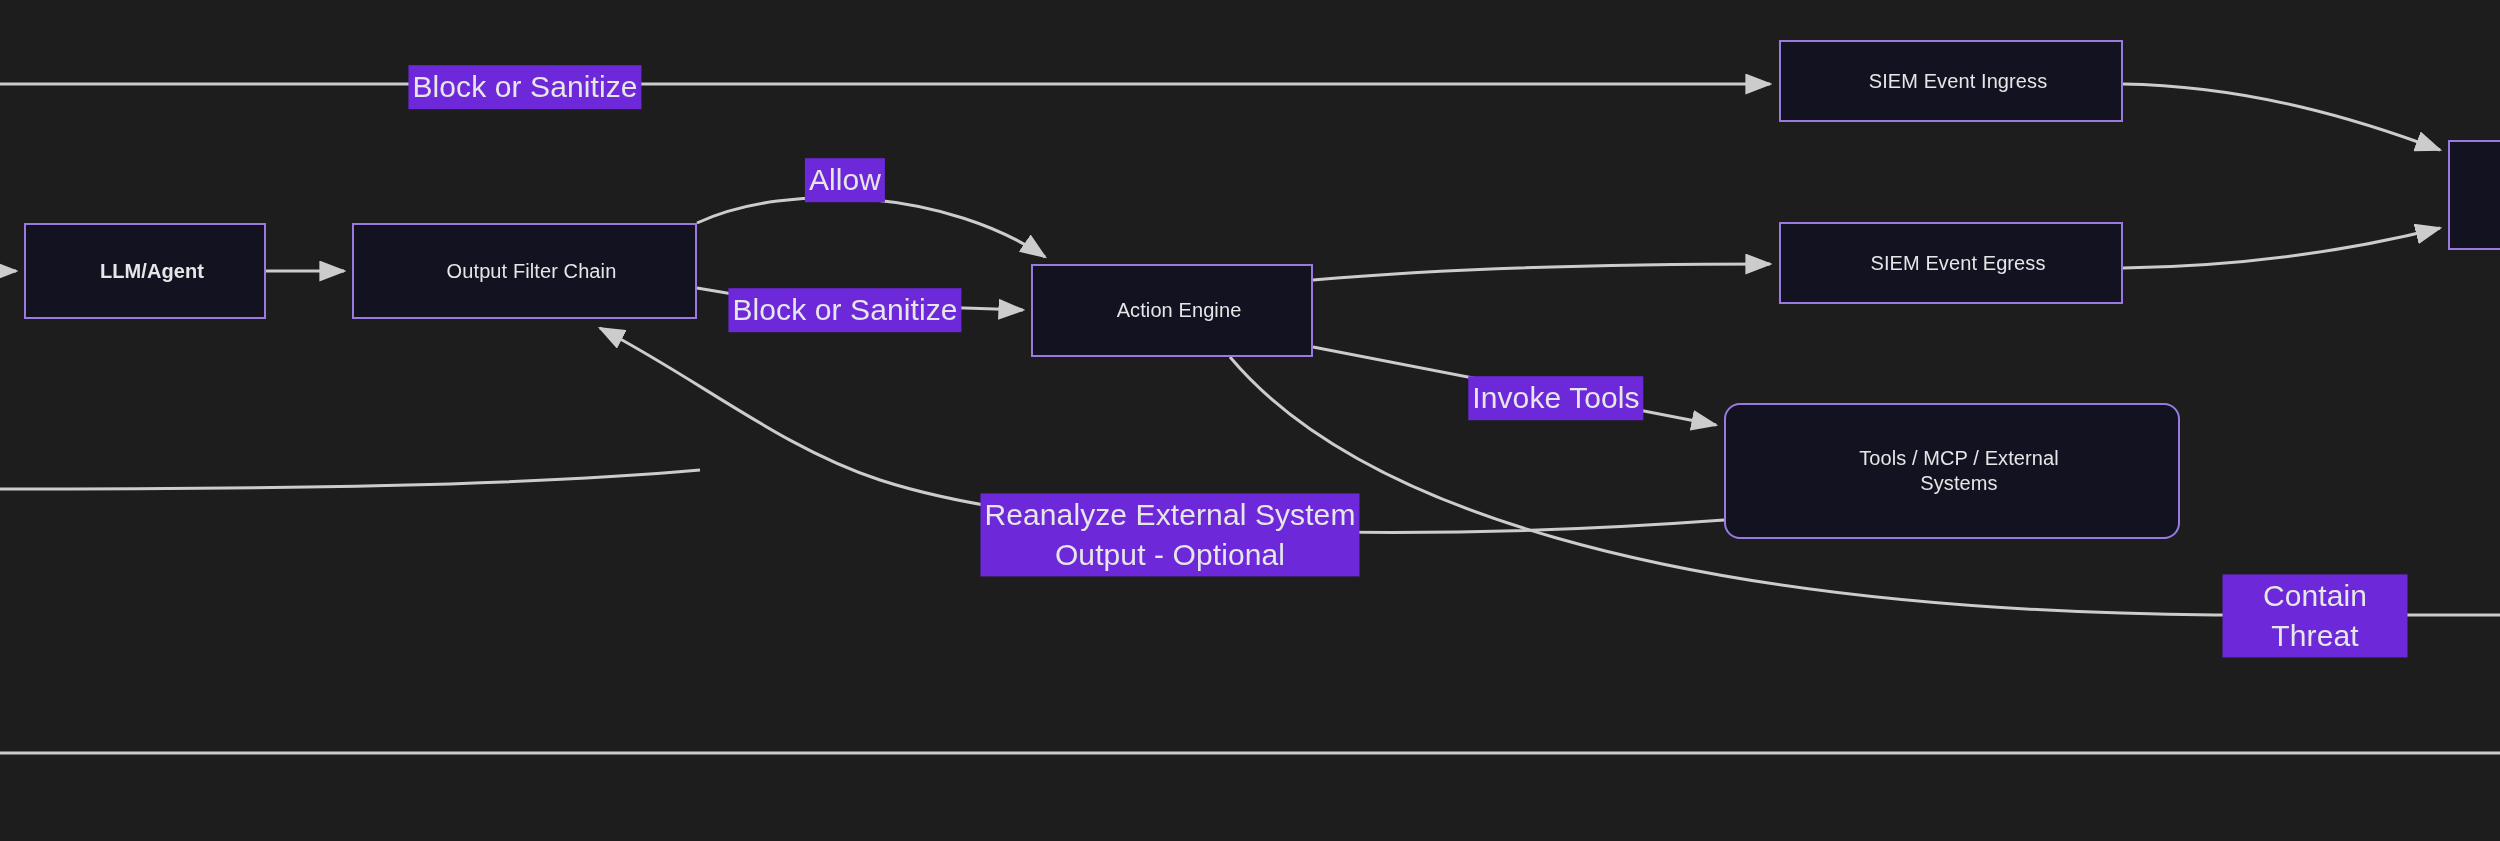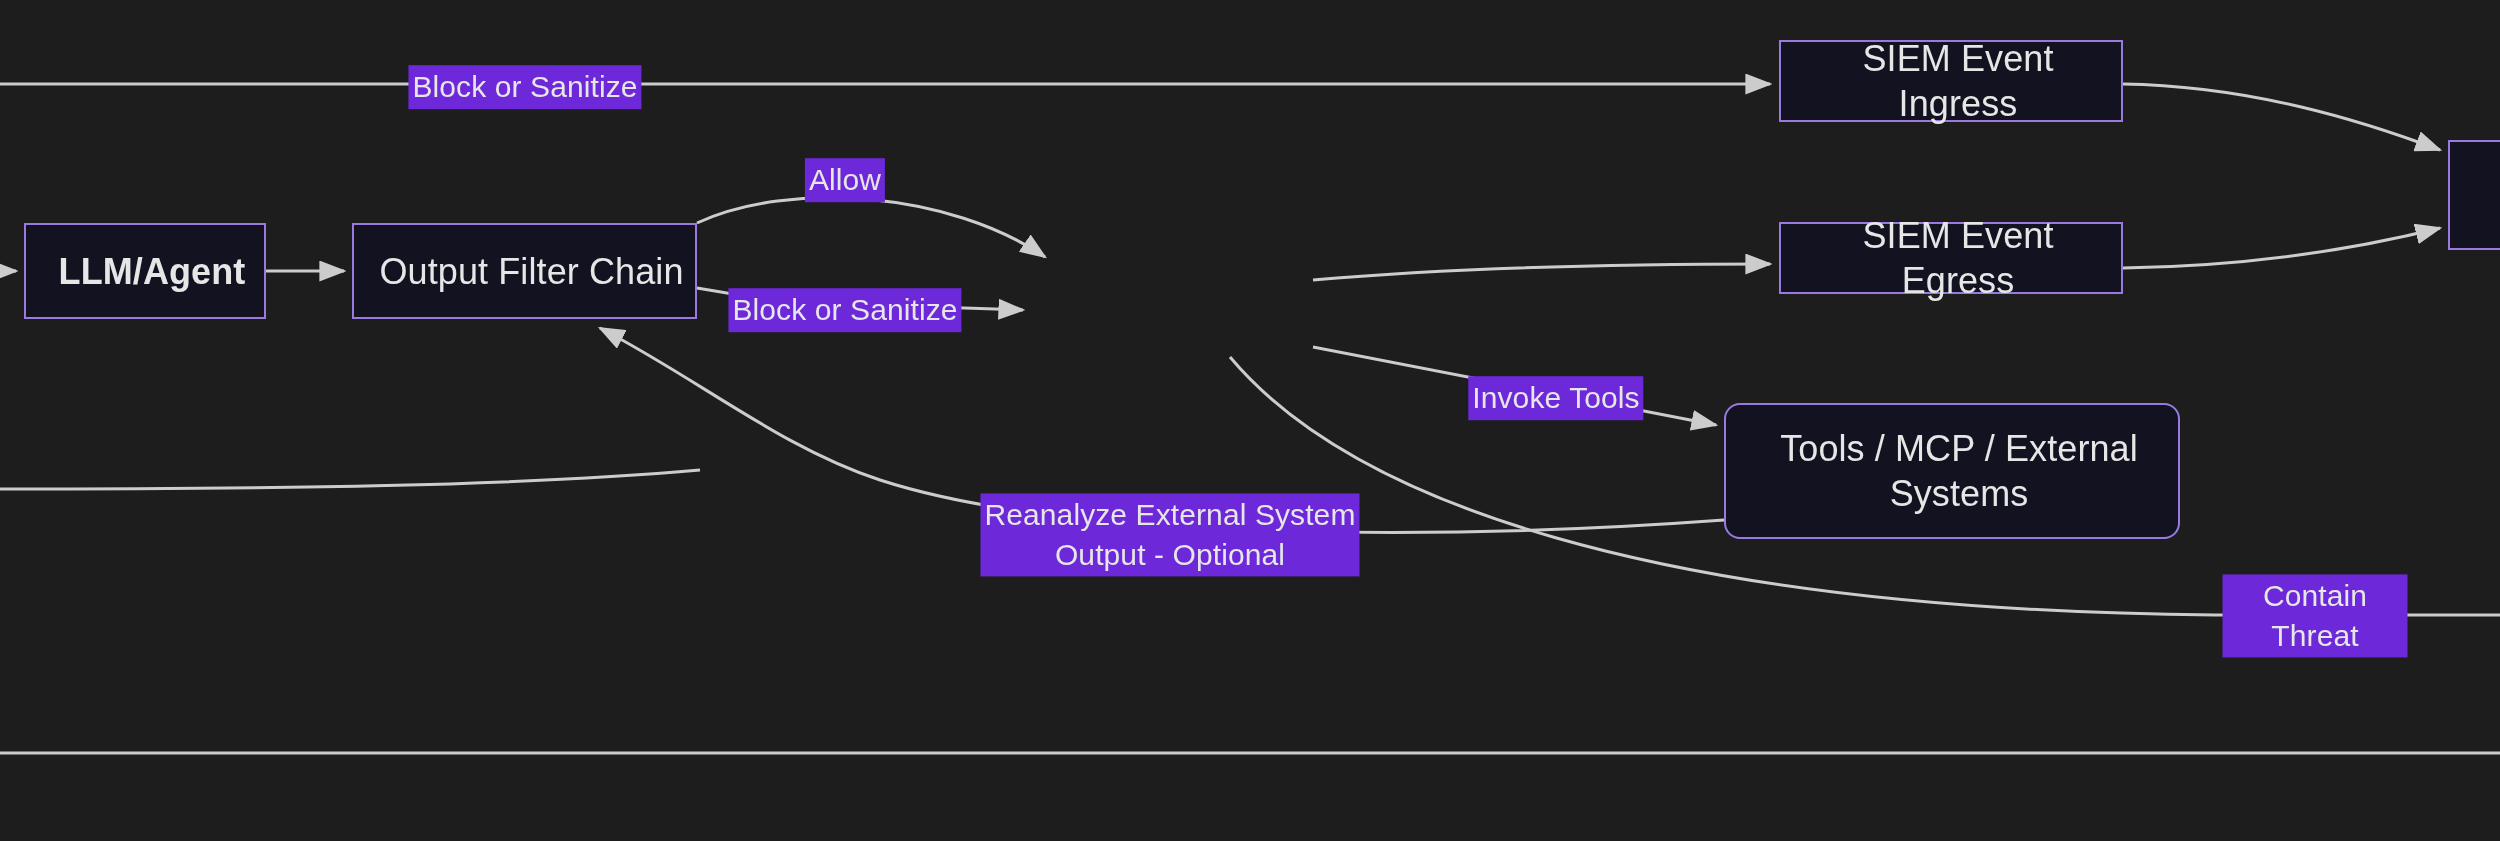--- a/index.html
+++ b/index.html
@@ -36,21 +36,21 @@
   .node {
     position: absolute;
     box-sizing: border-box;
     background: #121221;
     border: 2px solid #9a7ae0;
     display: flex;
     align-items: center;
     justify-content: center;
     text-align: center;
     color: #e6e6e6;
-    font-size: 36px;
+    font-size: 20px;
     line-height: 1.25;
     letter-spacing: 0.1px;
     font-family: "Liberation Sans", sans-serif;
     padding-left: 14px;
   }
   .node-label {
     padding: 0 10px;
     white-space: pre-line;
   }
   .edge-label {
@@ -107,26 +107,29 @@
   </svg>
 
   <div class="node" style="left:24px; top:223px; width:242px; height:96px;font-weight:bold;">
     <span class="node-label">LLM/Agent</span>
   </div>
 
   <div class="node" style="left:352px; top:223px; width:345px; height:96px;">
     <span class="node-label">Output Filter Chain</span>
   </div>
 
+  <div class="node" style="left:1031px; top:264px; width:282px; height:93px;">
+    <span class="node-label">Action Engine</span>
+  </div>
 
   <div class="node" style="left:1779px; top:40px; width:344px; height:82px;">
     <span class="node-label">SIEM Event Ingress</span>
   </div>
 
-  <div class="node" style="left:1779px; top:222px; width:344px; height:72px;">
+  <div class="node" style="left:1779px; top:222px; width:344px; height:82px;">
     <span class="node-label">SIEM Event Egress</span>
   </div>
 
   <div class="node" style="left:1724px; top:403px; width:456px; height:136px;border-radius:16px;">
     <span class="node-label">Tools / MCP / External
 Systems</span>
   </div>
 
   <div class="node" style="left:2448px; top:140px; width:120px; height:110px;">
     <span class="node-label"></span>

